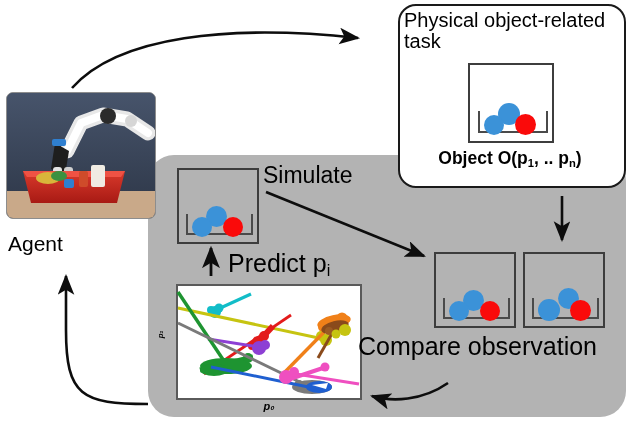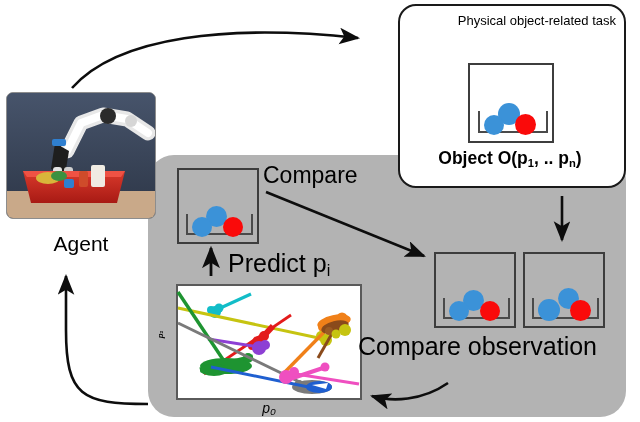--- a/index.html
+++ b/index.html
@@ -8,42 +8,42 @@
 
   .abs{position:absolute;}
 
   
   #gray-region{left:148px;top:155px;width:478px;height:262px;
       background:#b3b3b3;border-radius:26px;}
 
   
   #physical-task-card{left:398px;top:4px;width:224px;height:180px;
       background:#ffffff;border:2.5px solid #1a1a1a;border-radius:18px;}
-  #physical-task-title{left:404px;top:10px;width:212px;text-align:right;
-      font-size:13px;line-height:21px;}
+  #physical-task-title{left:404px;top:10px;width:212px;text-align:left;
+      font-size:20px;line-height:21px;}
   #object-label{left:404px;top:148px;width:212px;text-align:center;font-size:17.5px;font-weight:bold;}
 
   
   .ballbox{background:transparent;border:2px solid #3d3d3d;box-sizing:border-box;}
   .ballbox.white{background:#ffffff;}
   .inner-tray{position:absolute;border:2.5px solid #4a4a4a;border-top:none;box-sizing:border-box;}
   .ball{position:absolute;border-radius:50%;}
   .ball.blue{background:#3b92d8;}
   .ball.red{background:#fa0a0a;}
 
   
   #agent-photo{left:6px;top:92px;width:148px;height:125px;border-radius:7px;overflow:hidden;
       border:1px solid #8d8d8d;background:#3d4a5c;}
-  #agent-label{left:8px;top:232px;width:146px;text-align:center;font-size:21px;}
+  #agent-label{left:8px;top:232px;width:146px;text-align:left;font-size:21px;}
 
   
   #predict-plot{left:176px;top:284px;width:186px;height:116px;
       background:#ffffff;border:2px solid #5a5a5a;box-sizing:border-box;}
   #plot-xlabel{left:176px;top:400px;width:186px;text-align:center;
-      font-size:14px;font-style:italic;font-weight:normal;}
+      font-size:11px;font-style:italic;font-weight:bold;}
   #plot-ylabel{left:140px;top:330px;width:40px;text-align:center;
       font-size:8px;font-style:italic;font-weight:bold;
       transform:rotate(-90deg);transform-origin:center center;}
 
   
   #simulate-label{left:263px;top:162px;font-size:23px;}
   #predict-label{left:228px;top:249px;font-size:25px;}
   #compare-label{left:358px;top:332px;font-size:25px;}
 
   .sub{font-size:0.64em;vertical-align:-0.28em;}
@@ -200,21 +200,21 @@
       <path d="M145 82 L112 93" stroke="#ef4fc0" stroke-width="4" fill="none"></path>
       <circle cx="108" cy="91" r="7" fill="#ef4fc0"></circle>
       <circle cx="116" cy="86" r="5" fill="#ef4fc0"></circle>
       <circle cx="147" cy="81" r="4.5" fill="#ef4fc0"></circle>
     </g>
   </svg>
 </div>
 <div class="abs" id="plot-xlabel">p₀</div>
 <div class="abs" id="plot-ylabel">p₁</div>
 
-<div class="abs" id="simulate-label">Compare</div>
+<div class="abs" id="simulate-label">Simulate</div>
 
 <div class="abs" id="predict-label">
   <span>Predict p</span><span class="sub">i</span>
 </div>
 
 <div class="abs" id="compare-label">Compare observation</div>
 
 <svg width="640" height="422" viewBox="0 0 640 422" style="pointer-events:none;">
   <defs>
     <marker id="ah" markerWidth="9" markerHeight="9" refX="7.2" refY="3.2" orient="auto" markerUnits="strokeWidth">

